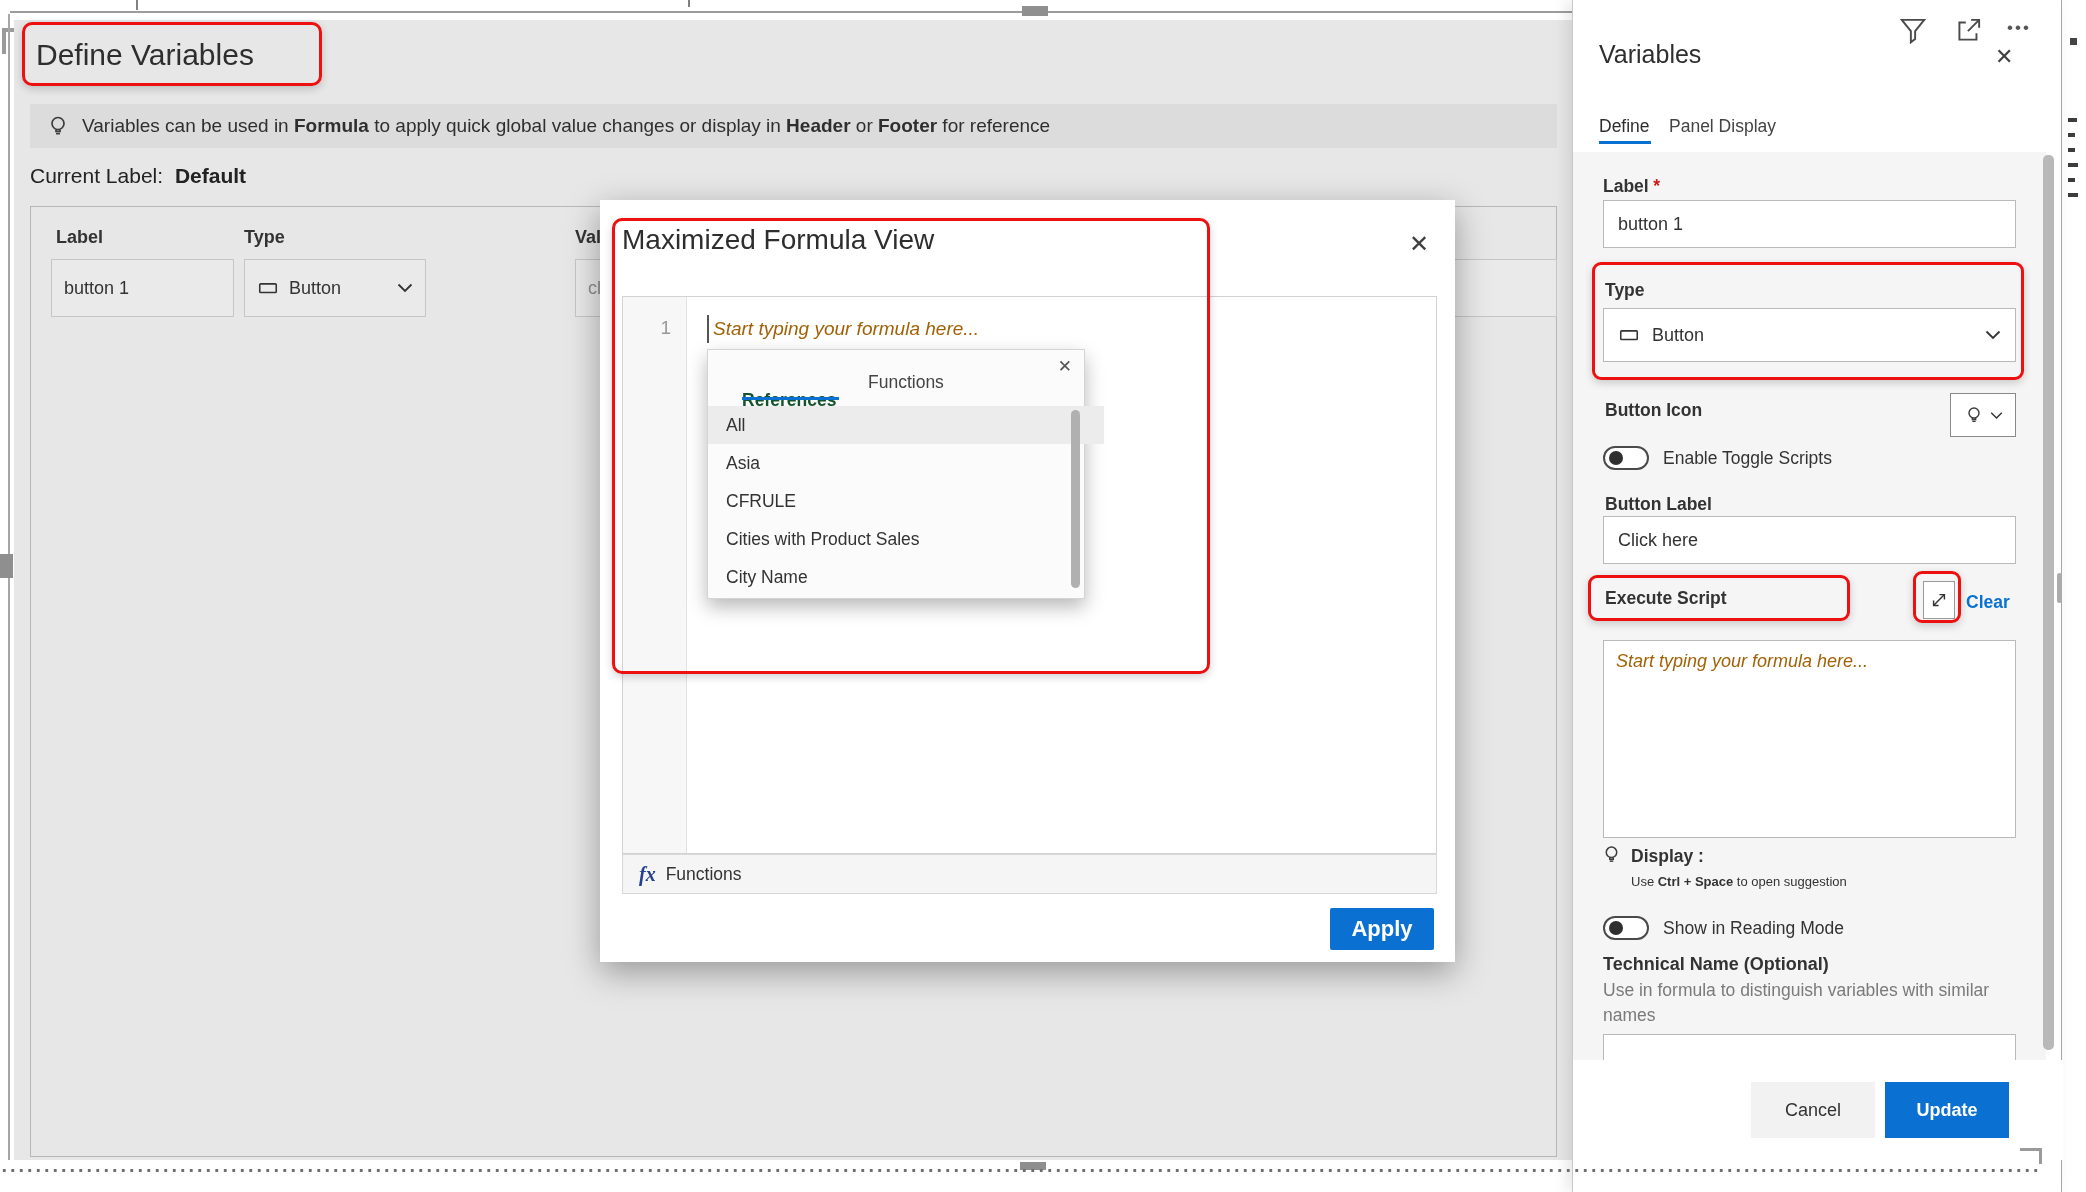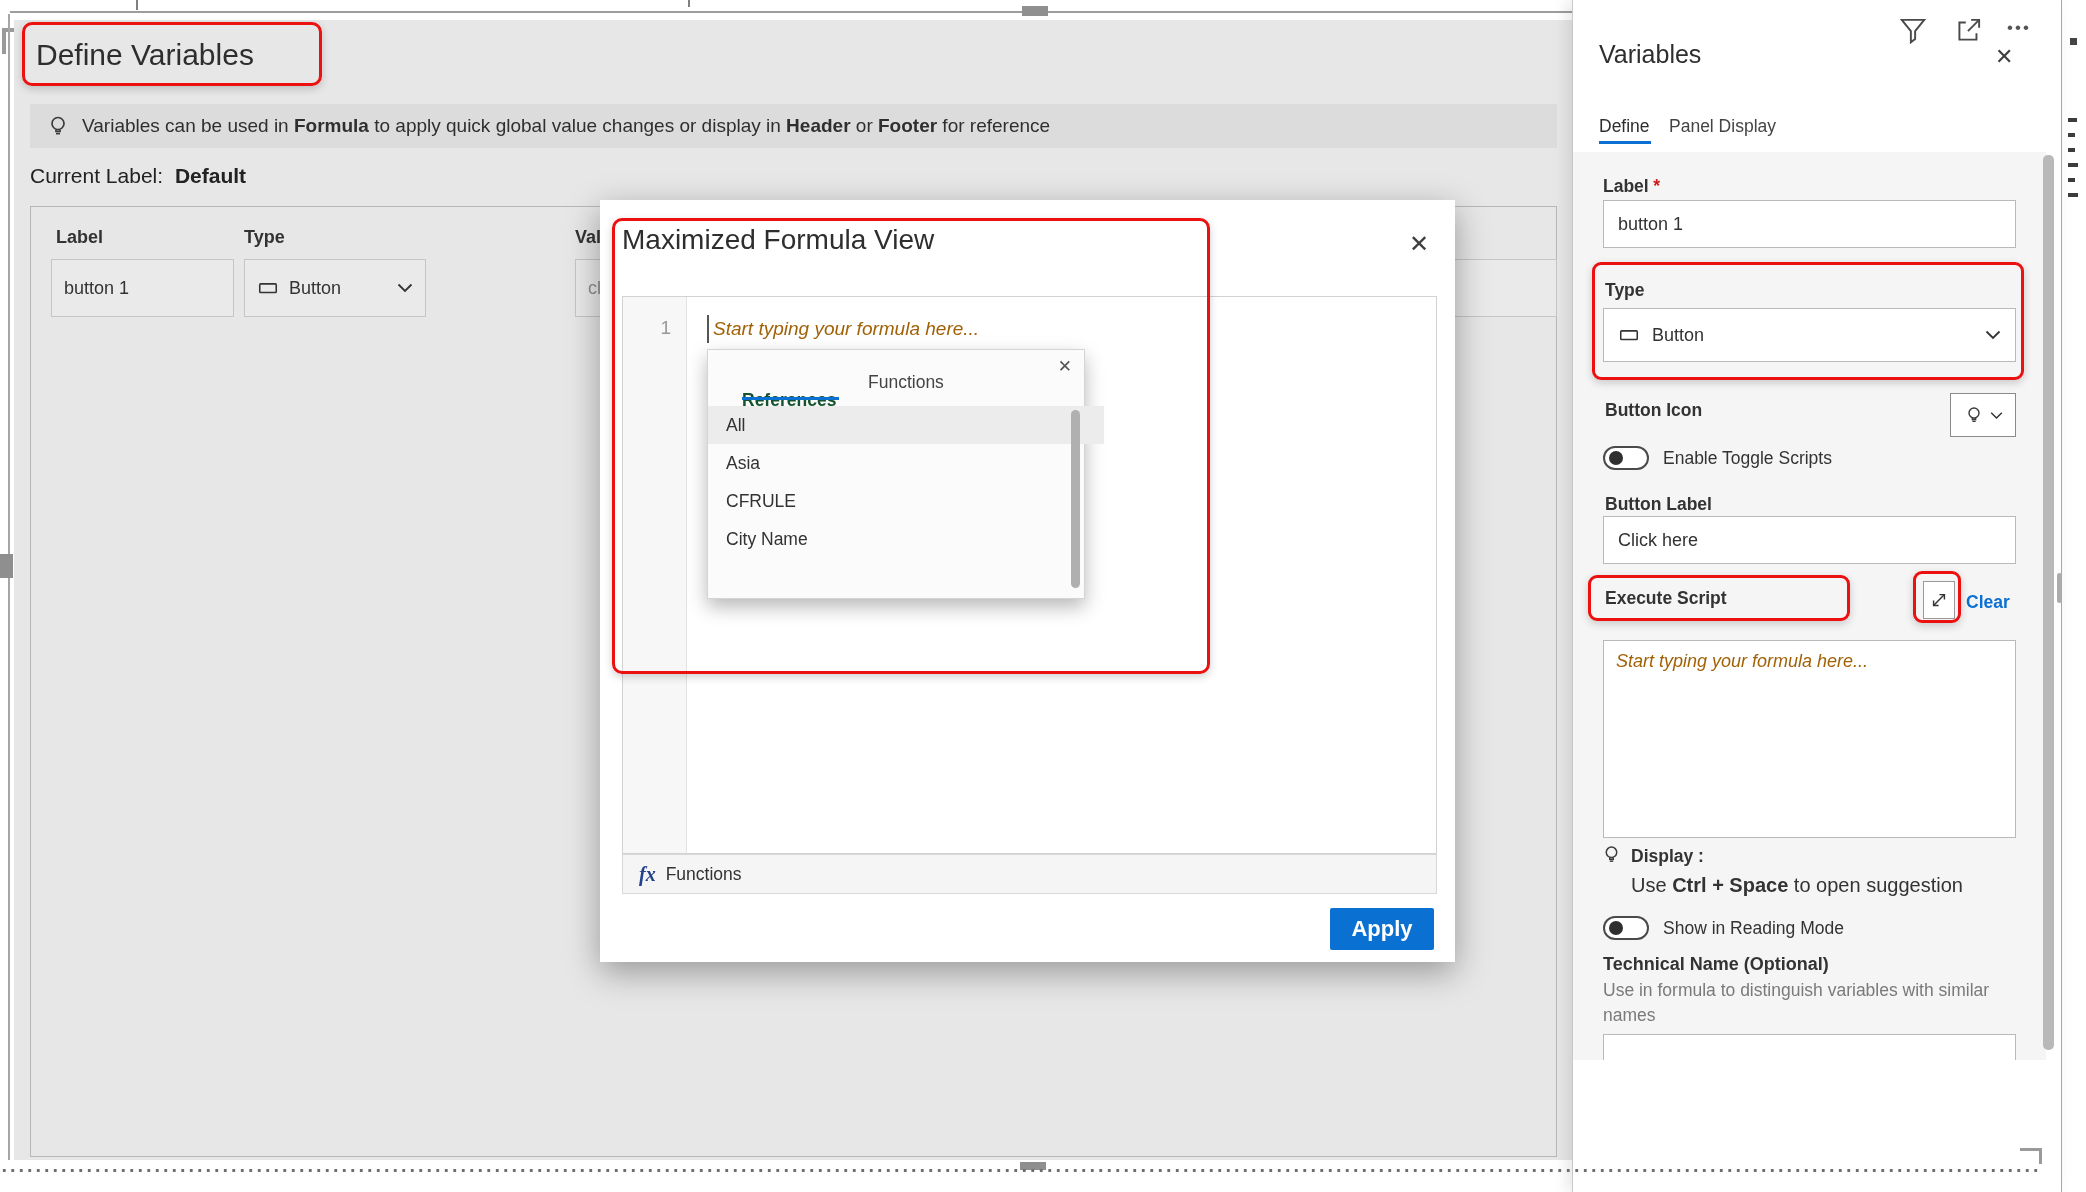--- a/index.html
+++ b/index.html
@@ -133,20 +133,21 @@
       <div class="abs" style="left:84px;top:52px;width:378px;height:250px;background:#fbfbfb;border:1px solid #d4d4d4;box-shadow:0 8px 18px rgba(0,0,0,.28);z-index:3;">
         <div class="abs xglyph" style="right:12px;top:8px;font-size:17px;color:#555;">✕</div>
         <div class="abs" style="left:34px;top:40px;font-size:17.5px;font-weight:700;color:#14532d;">References</div>
         <div class="abs tab-underline" style="left:34px;top:47px;width:97px;"></div>
         <div class="abs" style="left:160px;top:22px;font-size:17.5px;color:#444;">Functions</div>
 
         <div class="abs" style="left:0;top:56px;width:368px;">
           <div class="list-item" style="background:#ececec;width:378px;">All</div>
           <div class="list-item">Asia</div>
           <div class="list-item">CFRULE</div>
+          <div class="list-item">Cities with Product Sales</div>
           <div class="list-item">City Name</div>
         </div>
         <div class="abs" style="right:4px;top:60px;width:9px;height:178px;background:#b0b0b0;border-radius:5px;"></div>
       </div>
     </div>
 
     <div class="abs" style="left:22px;top:654px;width:815px;height:40px;background:#f5f5f5;border:1px solid #d8d8d8;display:flex;align-items:center;padding-left:16px;">
       <span style="font-family:'Liberation Serif',serif;font-style:italic;font-weight:700;color:#24418e;font-size:20px;">fx</span>
       <span style="margin-left:10px;font-size:17.5px;color:#333;">Functions</span>
     </div>
@@ -233,36 +234,40 @@
       </div>
 
       <span class="abs" style="left:28px;top:692px;">
           <svg width="21" height="21">
             <use href="#sym-bulb"></use>
           </svg>
         </span>
       <div class="abs" style="left:58px;top:694px;font-size:17.5px;">
         <b>Display</b><b> :</b>
       </div>
-      <div class="abs" style="left:58px;top:722px;font-size:20px;color:#333;"><span>Use </span><span style="font-weight: 700;">Ctrl + Space</span><span> to open suggestion</span></div>
+      <div class="abs" style="left:58px;top:722px;font-size:13px;color:#333;"><span>Use </span><span style="font-weight: 700;">Ctrl + Space</span><span> to open suggestion</span></div>
 
       <div class="abs toggle" style="left:30px;top:764px;position:absolute;">
           <span class="knob" style="position:absolute;"></span>
         </div>
       <div class="abs" style="left:90px;top:766px;font-size:17.5px;">Show in Reading Mode</div>
 
       <div class="abs lbl" style="left:30px;top:802px;font-size:18px;">Technical Name (Optional)</div>
       <div class="abs" style="left:30px;top:826px;width:392px;font-size:17.5px;color:#7a7a7a;line-height:25px;">Use in formula to distinguish variables with similar names</div>
 
       <div class="abs" style="left:30px;top:882px;width:413px;height:26px;background:#fff;border:1px solid #b9b9b9;border-bottom:none;"></div>
     </div>
 
     <div class="abs" style="left:470px;top:155px;width:11px;height:895px;background:#b9b9b9;border-radius:5px;"></div>
     <div class="abs" style="left:484px;top:573px;width:5px;height:30px;background:#ababab;border-radius:3px;"></div>
 
+    <div class="abs" style="left:0;top:1060px;width:490px;height:100px;background:#fff;">
+      <button class="abs btn-secondary" style="left:178px;top:22px;width:124px;height:56px;">Cancel</button>
+      <button class="abs btn-primary" style="left:312px;top:22px;width:124px;height:56px;font-size:18px;">Update</button>
+    </div>
   </div>
 
   <div class="abs" style="left:2070px;top:38px;width:7px;height:7px;background:#444;"></div>
   <div class="abs" style="left:2068px;top:118px;width:9px;height:4px;background:#3c3c3c;"></div>
   <div class="abs" style="left:2068px;top:133px;width:7px;height:4px;background:#3c3c3c;"></div>
   <div class="abs" style="left:2068px;top:148px;width:7px;height:4px;background:#3c3c3c;"></div>
   <div class="abs" style="left:2068px;top:163px;width:10px;height:4px;background:#3c3c3c;"></div>
   <div class="abs" style="left:2068px;top:178px;width:7px;height:4px;background:#3c3c3c;"></div>
   <div class="abs" style="left:2068px;top:193px;width:10px;height:4px;background:#3c3c3c;"></div>
 

